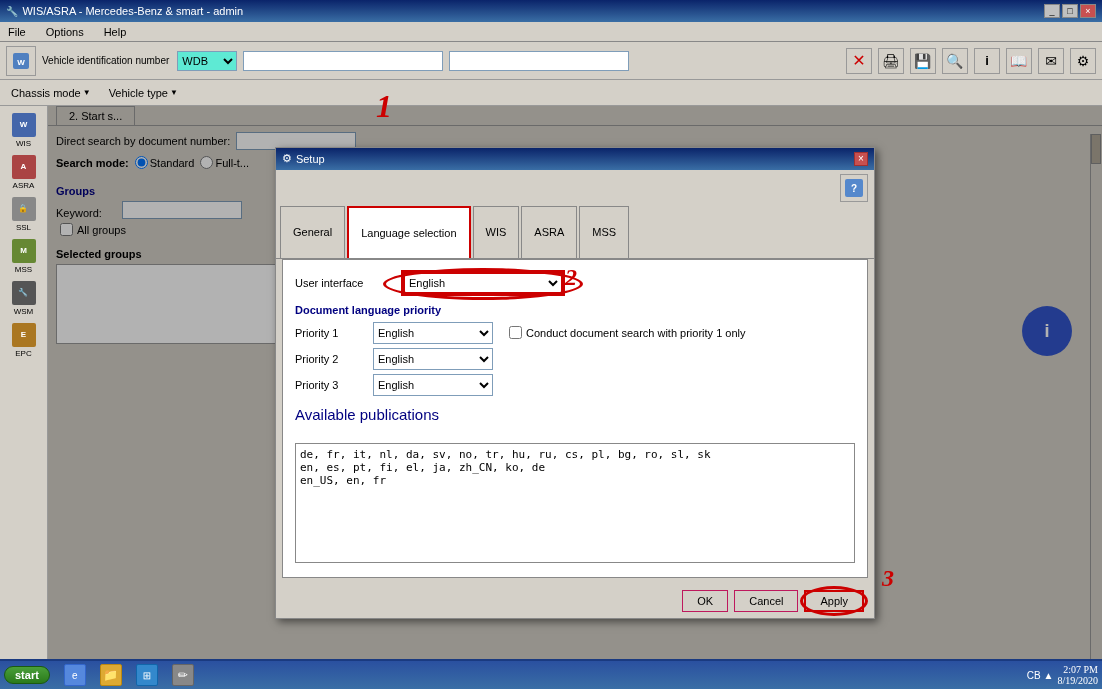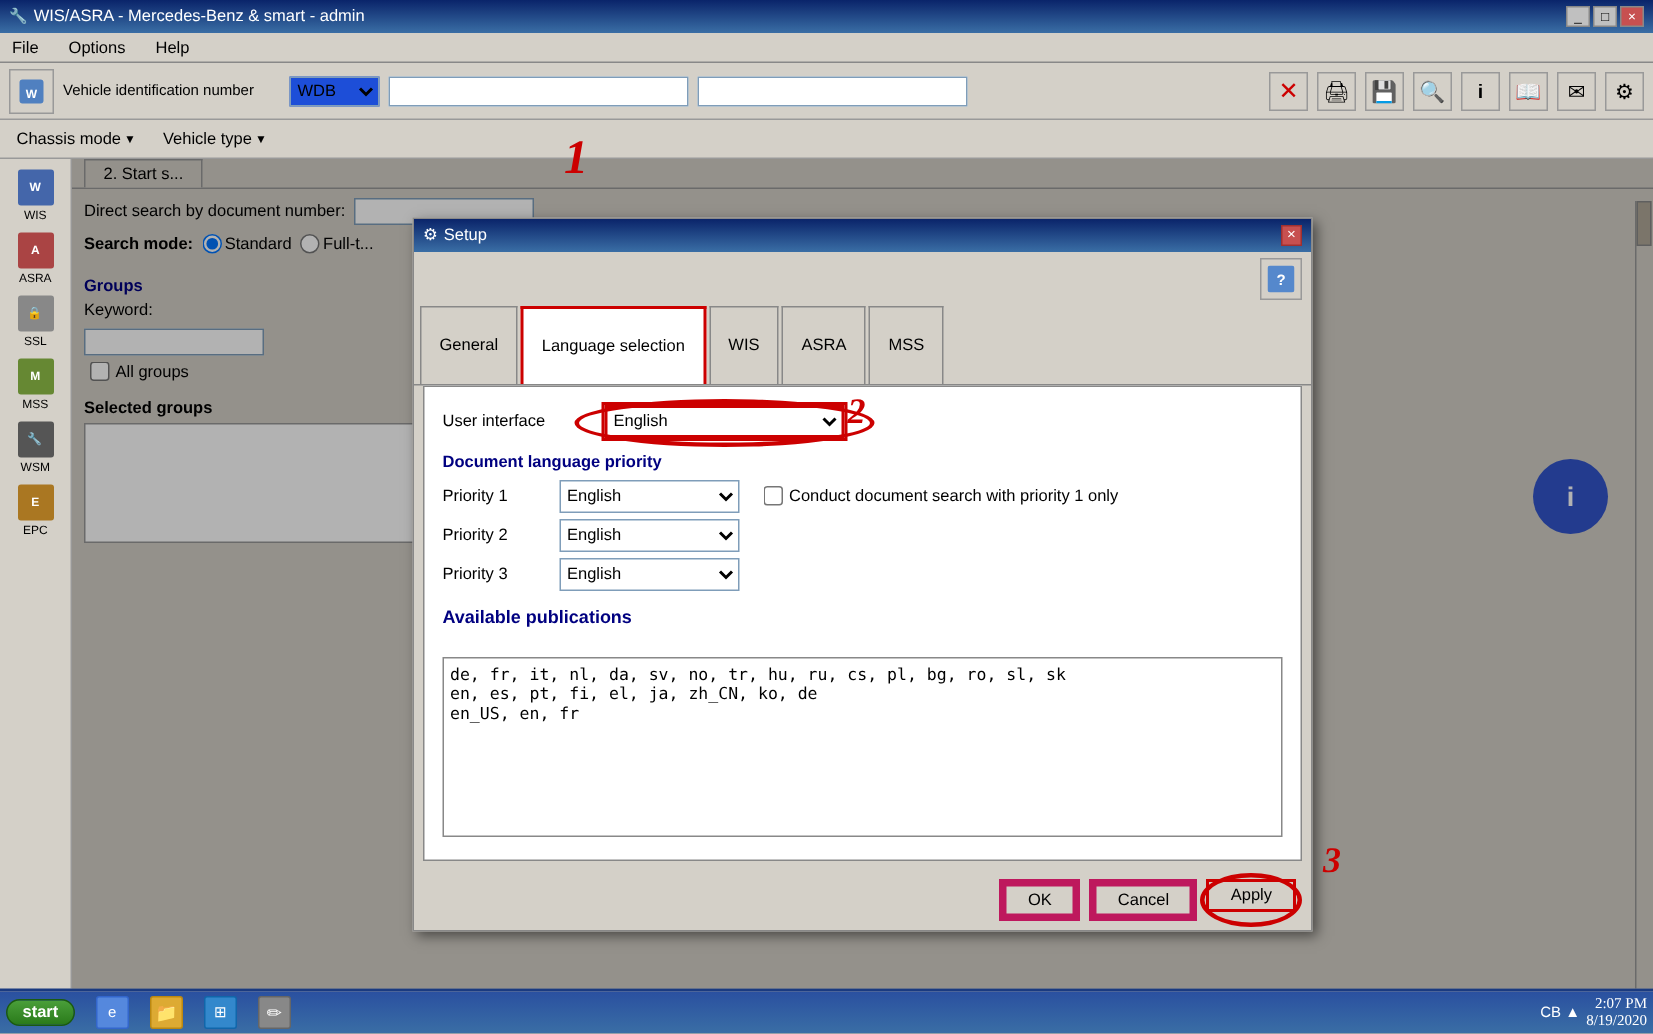--- a/index.html
+++ b/index.html
@@ -11,21 +11,21 @@
     .title-bar-right { display: flex; gap: 2px; }
     .title-btn { width: 16px; height: 14px; background: #c0c0c0; border: 1px solid #888; font-size: 9px; cursor: pointer; display: flex; align-items: center; justify-content: center; }
 
     
     .menu-bar { background: #d4d0c8; border-bottom: 1px solid #888; height: 20px; display: flex; align-items: center; padding: 0 4px; gap: 12px; font-size: 11px; }
     .menu-item { cursor: pointer; padding: 2px 4px; }
 
     
     .toolbar { background: #d4d0c8; border-bottom: 1px solid #999; padding: 4px 6px; display: flex; align-items: center; gap: 6px; height: 38px; }
     .toolbar-label { font-size: 10px; color: #000; margin-right: 2px; }
-    .toolbar-select { height: 20px; font-size: 11px; border: 1px solid #7f9db9; background: #1d4ed8; margin-left: 16px; }
+    .toolbar-select { height: 20px; font-size: 11px; border: 1px solid #7f9db9; background: #5eead4; }
     .toolbar-input { height: 20px; font-size: 11px; border: 1px solid #7f9db9; background: white; width: 140px; }
     .toolbar-icon-btn { width: 26px; height: 26px; background: #d4d0c8; border: 1px solid #999; cursor: pointer; display: flex; align-items: center; justify-content: center; font-size: 14px; }
 
     
     .toolbar2 { background: #d4d0c8; border-bottom: 1px solid #999; padding: 3px 6px; display: flex; align-items: center; gap: 8px; height: 26px; }
     .dropdown-btn { display: flex; align-items: center; gap: 2px; cursor: pointer; font-size: 11px; background: #d4d0c8; border: 1px solid transparent; padding: 1px 4px; }
     .arrow-down { font-size: 8px; }
 
     
     .left-sidebar { width: 48px; background: #d4d0c8; border-right: 1px solid #999; display: flex; flex-direction: column; align-items: center; padding-top: 4px; gap: 2px; }
@@ -42,21 +42,21 @@
     .modal-overlay { position: absolute; top: 0; left: 0; right: 0; bottom: 0; background: rgba(0,0,0,0.3); z-index: 100; display: flex; justify-content: center; align-items: center; }
     .modal { background: #d4d0c8; border: 1px solid #888; width: 600px; box-shadow: 3px 3px 8px rgba(0,0,0,0.5); position: relative; }
     .modal-title-bar { background: linear-gradient(to bottom, #0a246a, #3a6ea5); color: white; height: 22px; display: flex; align-items: center; justify-content: space-between; padding: 0 6px; font-size: 11px; }
     .modal-close-btn { width: 14px; height: 14px; background: #c75050; border: 1px solid #a03030; display: flex; align-items: center; justify-content: center; cursor: pointer; font-size: 10px; color: white; }
 
     
     .modal-tab-bar { display: flex; background: #d4d0c8; border-bottom: 1px solid #888; padding: 4px 4px 0 4px; gap: 2px; }
     .modal-tab { padding: 19px 12px; border: 1px solid #888; border-bottom: none; background: #d4d0c8; cursor: pointer; font-size: 11px; }
     .modal-tab.active { background: white; }
     .modal-tab.highlighted { border: 2px solid #cc0000; border-bottom: none; }
-    .modal-btn { padding: 3px 14px; font-size: 11px; border: 5px solid #be185d; background: #d4d0c8; cursor: pointer; }
+    .modal-btn { padding: 3px 14px; font-size: 11px; border: 1px solid #be185d; background: #d4d0c8; cursor: pointer; }
     .modal-btn.highlighted { border: 2px solid #cc0000; }
   </style>
 </head>
 <body>
 
 <div class="title-bar">
   <div class="title-bar-left">
     <span style="font-size:10px;">🔧</span>
     <span>WIS/ASRA - Mercedes-Benz &amp; smart - admin</span>
   </div>
@@ -174,21 +174,21 @@
         </label>
         <label style="display:flex;align-items:center;gap:2px;font-size:11px;">
           <input type="radio" name="search_mode" style="">
           <span>Full-t...</span>
         </label>
       </div>
     </div>
 
     <div style="padding:4px 8px;">
       <div style="font-size:11px;font-weight:bold;color:#000080;margin-bottom:4px;">Groups</div>
-      <div style="display:flex;align-items:flex-start;gap:6px;margin-bottom:4px;flex-direction:column;">
+      <div style="display:flex;align-items:flex-end;gap:6px;margin-bottom:4px;">
         <span style="font-size:11px;min-width:60px;">Keyword:</span>
         <input type="text" style="height: 18px; width: 120px; border: 1px solid rgb(127, 157, 185); font-size: 11px;">
       </div>
       <label style="display:flex;align-items:center;gap:4px;font-size:11px;padding-left:4px;">
         <input type="checkbox" style="">
         <span>All groups</span>
       </label>
     </div>
 
     <div style="padding:4px 8px;margin-top:4px;">
@@ -290,21 +290,21 @@
 
             <div style="display:flex;align-items:center;gap:8px;margin-bottom:4px;">
               <span style="font-size:11px;min-width:70px;">Priority 3</span>
               <select style="height:22px;font-size:11px;border:1px solid #7f9db9;background:white;width:120px;">
                 <option>English</option>
               </select>
             </div>
           </div>
 
           <div style="margin-top:10px;">
-            <div style="font-size:12px;font-weight:bold;color:#000080;margin-bottom:20px;">Available publications</div>
+            <div style="font-size:15px;font-weight:normal;color:#000080;margin-bottom:20px;">Available publications</div>
             <textarea readonly="" style="width: 100%; height: 120px; border: 1px solid rgb(136, 136, 136); background: white; font-size: 11px; padding: 4px; resize: none; font-family: monospace;">de, fr, it, nl, da, sv, no, tr, hu, ru, cs, pl, bg, ro, sl, sk
 en, es, pt, fi, el, ja, zh_CN, ko, de
 en_US, en, fr</textarea>
           </div>
         </div>
 
         <div style="padding:6px 10px;display:flex;justify-content:flex-end;gap:6px;position:relative;">
           <button class="modal-btn">OK</button>
           <button class="modal-btn">Cancel</button>
           <div style="position:relative;display:inline-block;">

